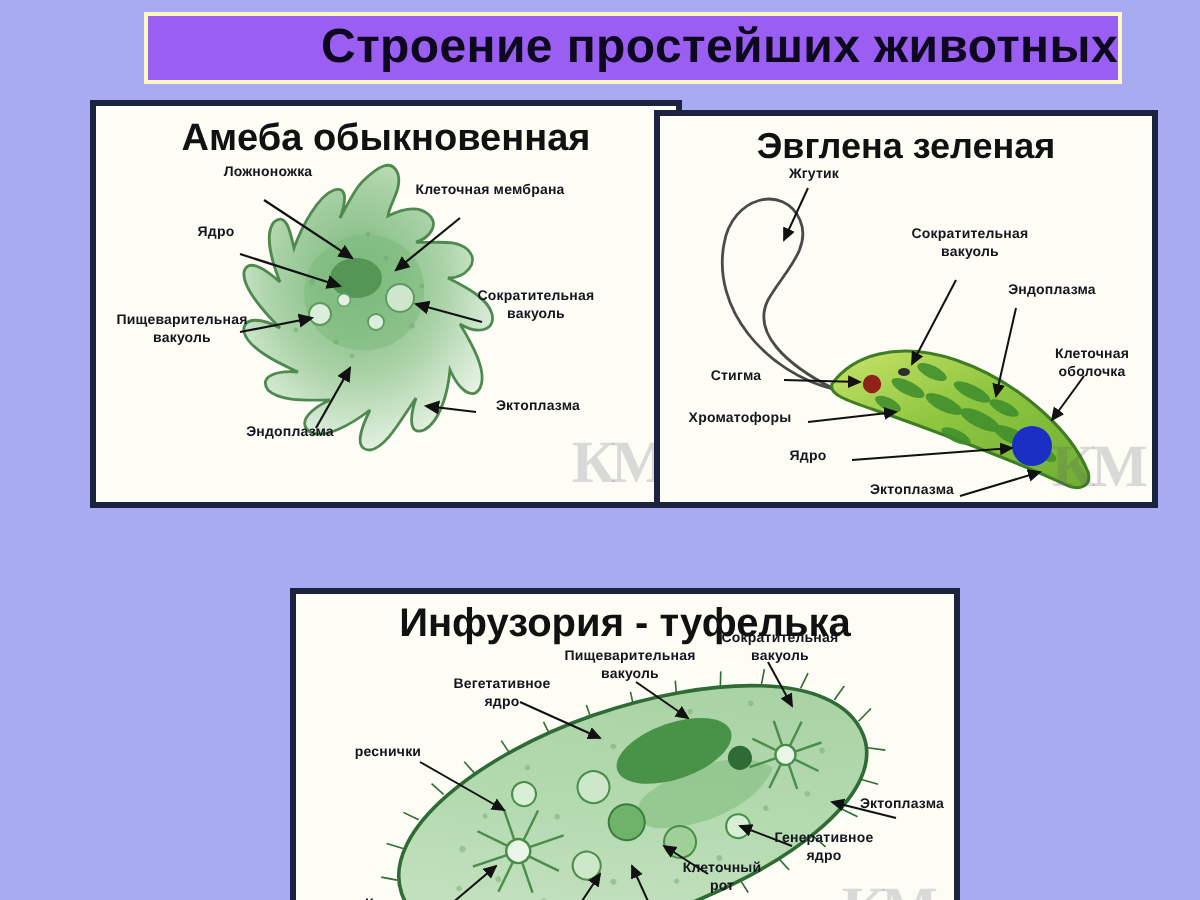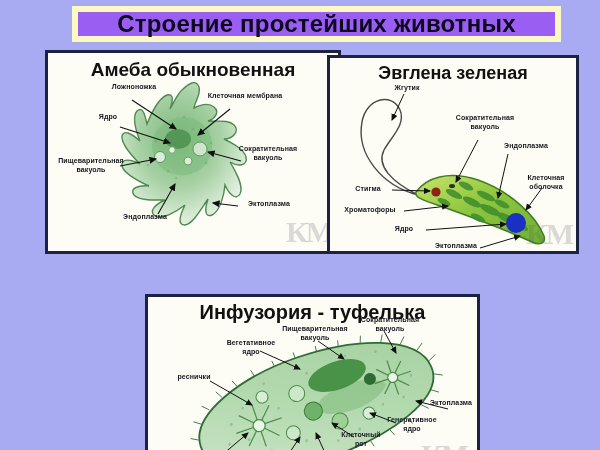--- a/index.html
+++ b/index.html
@@ -8,23 +8,23 @@
     background:#a8abf2;
     font-family:"Liberation Sans", sans-serif;
     position:relative;
   }
   .stage{position:absolute;left:0;top:0;width:600px;height:450px;}
 
   
   .title-box{
     position:absolute;left:72px;top:6px;width:489px;height:36px;
     background:#9b5ef2;
-    border:6px solid #fef9c3;
+    border:2px solid #fef9c3;
     box-sizing:border-box;
-    display:flex;align-items:center;justify-content:center;
+    display:flex;align-items:center;justify-content:flex-end;
   }
   .title-box .title-text{
     font-size:24px;font-weight:bold;color:#0d0820;
     letter-spacing:.2px;white-space:nowrap;
   }
 
   
   .panel{
     position:absolute;
     background:#fdfdf5;

